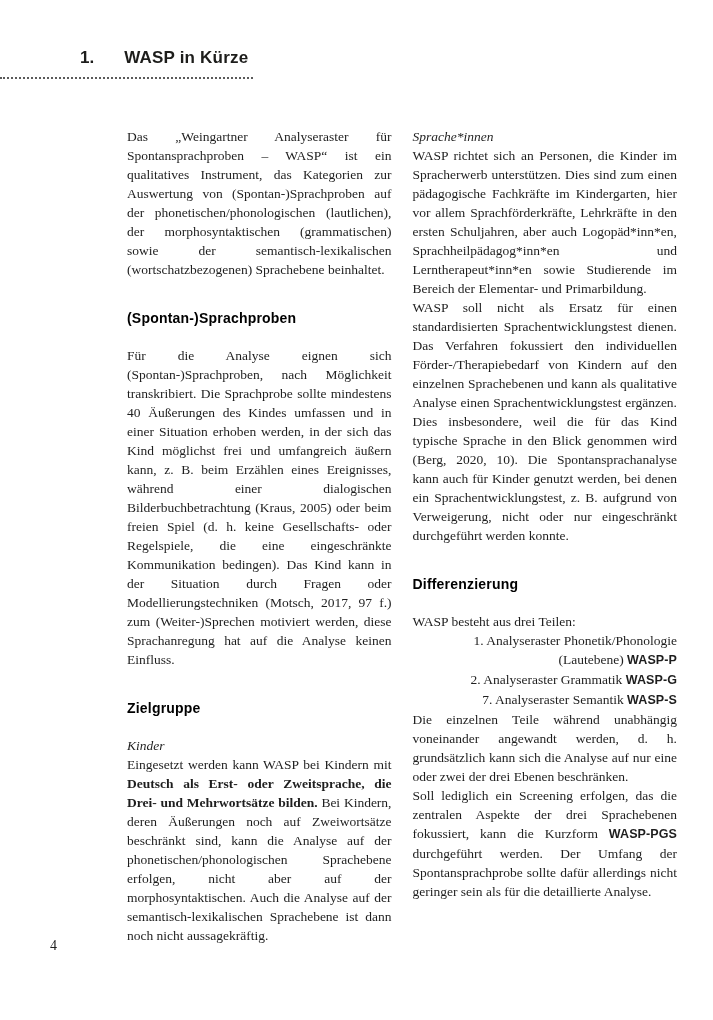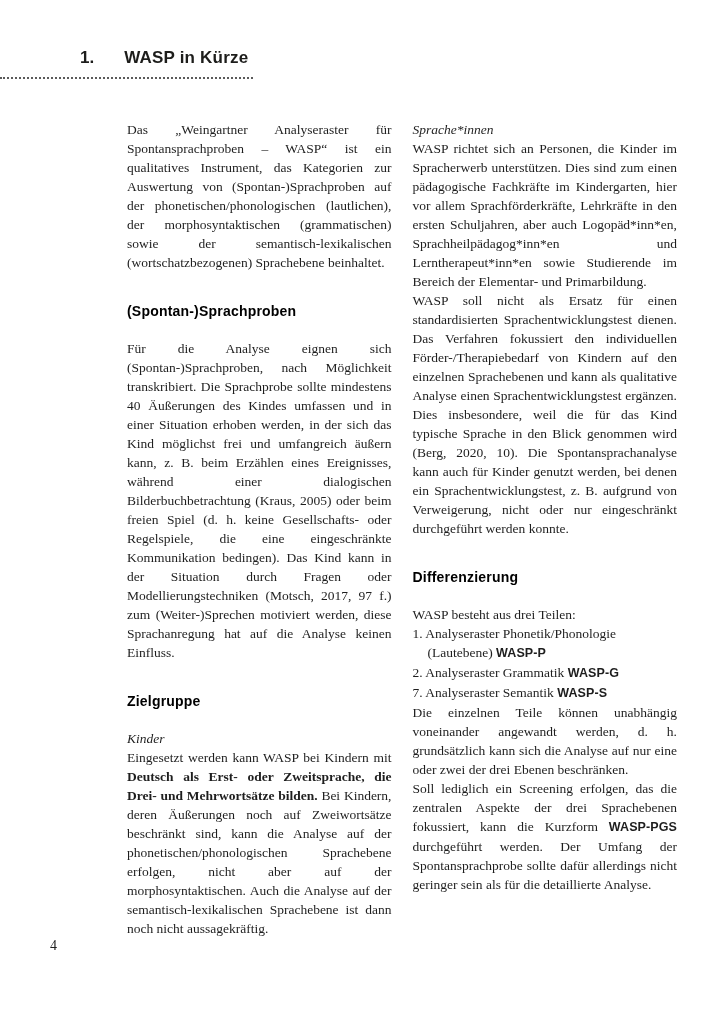--- a/index.html
+++ b/index.html
@@ -43,21 +43,21 @@
   }
   .col {
     flex: 1;
     min-width: 0;
     font-size: 13.5px;
     line-height: 19px;
     text-align: justify;
     hyphens: auto;
     -webkit-hyphens: auto;
   }
-  .col > :first-child { margin-top: 9px; }
+  .col > :first-child { margin-top: 16px; }
 
   p { margin: 0; }
   .body-para { margin: 0; }
 
   .section-heading {
     font-family: "Liberation Sans", sans-serif;
     font-weight: 700;
     font-size: 14px;
     color: #000000;
     margin: 30px 0 18px;
@@ -73,21 +73,21 @@
   .wasp {
     font-family: "Liberation Sans", sans-serif;
     font-weight: 700;
     font-size: 12.5px;
     letter-spacing: 0.1px;
   }
   .list { margin: 0; }
   .list-item {
     padding-left: 15px;
     text-indent: -15px;
-    text-align: left;
+    text-align: right;
   }
 
   .page-number {
     position: absolute;
     left: 50px;
     top: 938px;
     font-size: 14px;
     color: #1e1e1e;
   }
 </style>
@@ -124,21 +124,21 @@
 
       <h2 class="section-heading">Differenzierung</h2>
       <p class="body-para">WASP besteht aus drei Teilen:</p>
 
       <div class="list">
         <div class="list-item"><span>1. Analyseraster Phonetik/Phonologie (Lautebene) </span><span class="wasp">WASP-P</span></div>
         <div class="list-item"><span>2. Analyseraster Grammatik </span><span class="wasp">WASP-G</span></div>
         <div class="list-item"><span>7. Analyseraster Semantik </span><span class="wasp">WASP-S</span></div>
       </div>
 
-      <p class="body-para">Die einzelnen Teile können unabhängig voneinander angewandt werden, d. h. grundsätzlich kann sich die Analyse auf nur eine oder zwei der drei Ebenen beschränken.</p>
+      <p class="body-para">Die einzelnen Teile während unabhängig voneinander angewandt werden, d. h. grundsätzlich kann sich die Analyse auf nur eine oder zwei der drei Ebenen beschränken.</p>
       <p class="body-para"><span>Soll lediglich ein Screening erfolgen, das die zentralen Aspekte der drei Sprachebenen fokussiert, kann die Kurzform </span><span class="wasp">WASP-PGS</span><span> durchgeführt werden. Der Umfang der Spontansprachprobe sollte dafür allerdings nicht geringer sein als für die detaillierte Analyse.</span></p>
     </section>
 
   </main>
 
   <span class="page-number">4</span>
 
 </div>
 
 </body></html>

